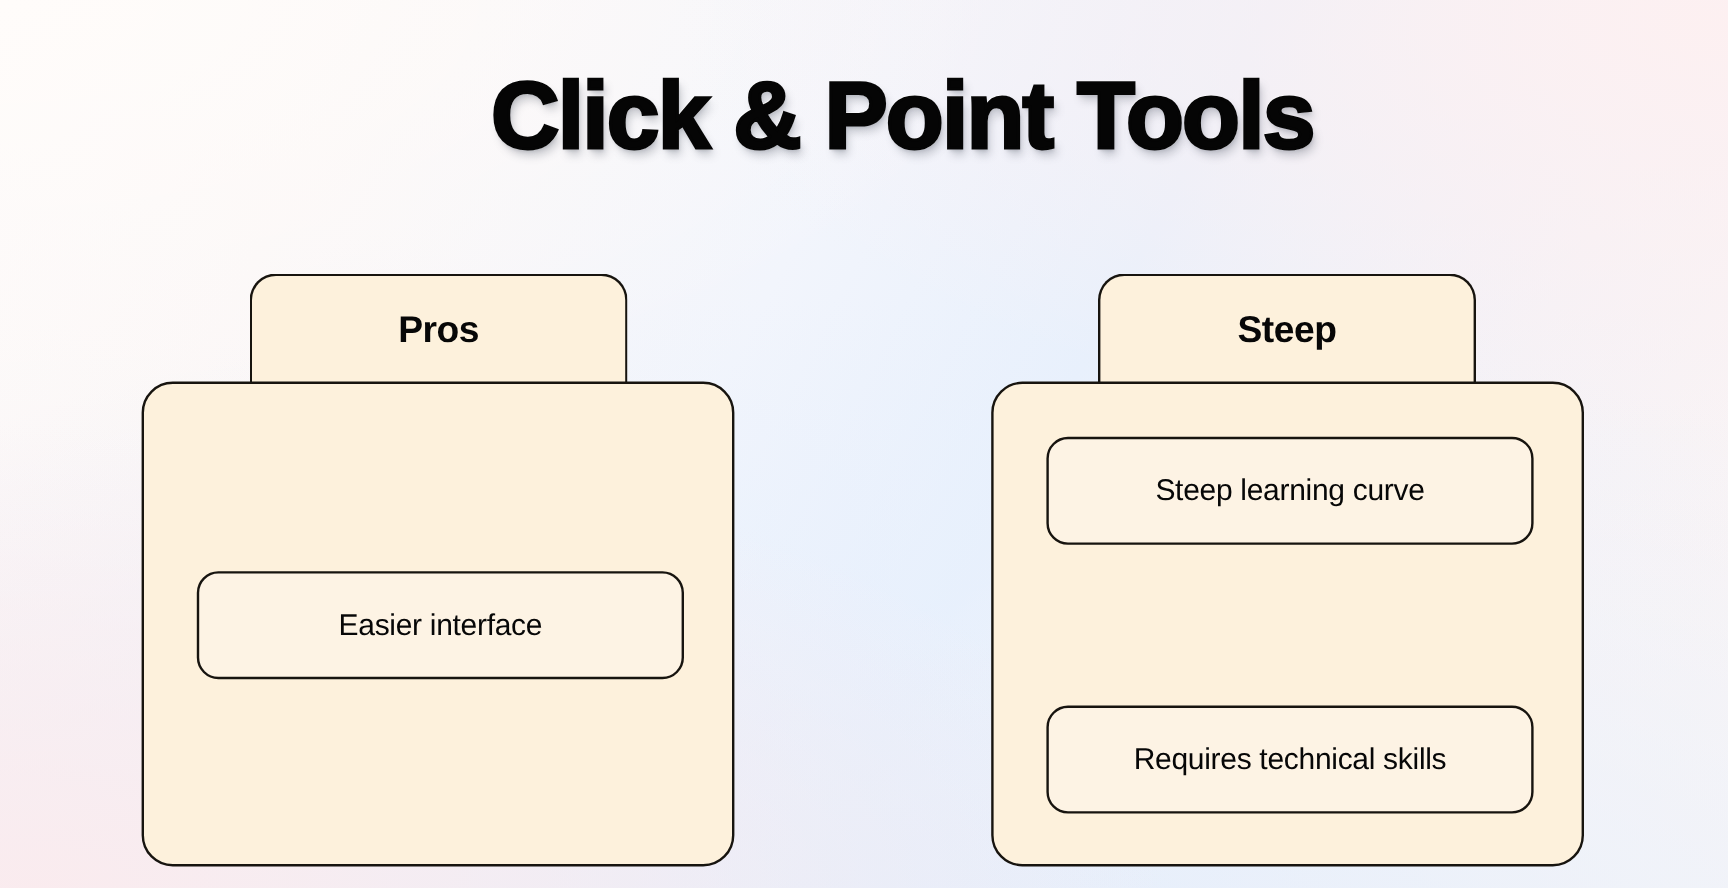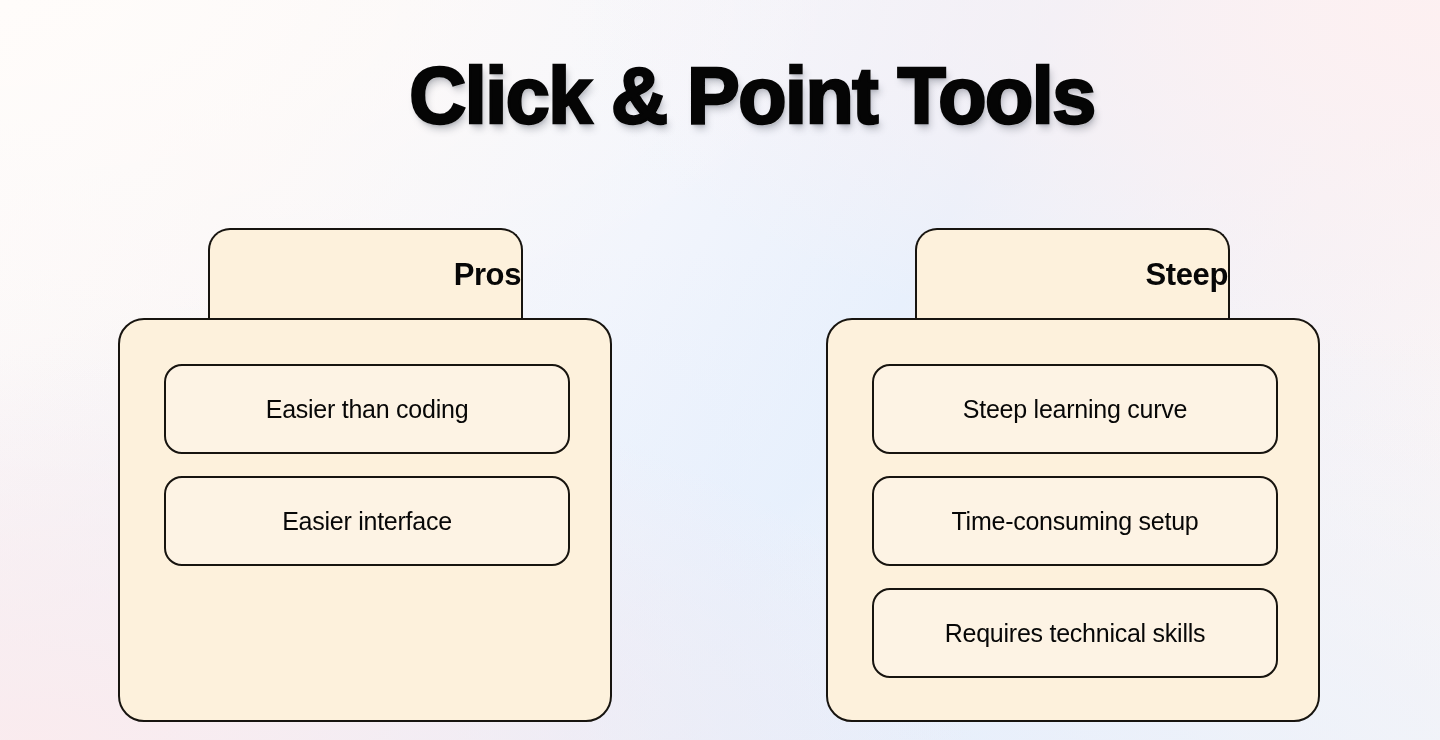--- a/index.html
+++ b/index.html
@@ -65,21 +65,21 @@
   .tab {
     position: absolute;
     box-sizing: border-box;
     background: #fdf1dc;
     border: 2.6px solid #17140f;
     border-bottom: none;
     border-top-left-radius: 22px;
     border-top-right-radius: 22px;
     display: flex;
     align-items: flex-start;
-    justify-content: flex-end;
+    justify-content: center;
     z-index: 1;
   }
   .tab-label {
     font-family: "Liberation Sans", sans-serif;
     font-size: 31px;
     font-weight: 700;
     color: #070707;
     letter-spacing: -0.4px;
     margin-top: 27px;
     white-space: nowrap;
@@ -123,46 +123,40 @@
   <div id="title">Click &amp; Point Tools</div>
 
   <div class="column">
 
     <div class="tab" style="left:208px; top:228px; width:315px; height:100px;">
       <span class="tab-label">Pros</span>
     </div>
 
     <div class="card" style="left:118px; top:318px; width:494px; height:404px;">
 
-      <div class="item" style="left:44px; top:44px; width:406px; height:90px;">
-        <span class="item-label">Easier than coding</span>
-      </div>
 
       <div class="item" style="left:44px; top:156px; width:406px; height:90px;">
         <span class="item-label">Easier interface</span>
       </div>
 
     </div>
   </div>
 
   <div class="column">
 
     <div class="tab" style="left:915px; top:228px; width:315px; height:100px;">
       <span class="tab-label">Steep</span>
     </div>
 
     <div class="card" style="left:826px; top:318px; width:494px; height:404px;">
 
       <div class="item" style="left:44px; top:44px; width:406px; height:90px;">
         <span class="item-label">Steep learning curve</span>
       </div>
 
-      <div class="item" style="left:44px; top:156px; width:406px; height:90px;">
-        <span class="item-label">Time-consuming setup</span>
-      </div>
 
       <div class="item" style="left:44px; top:268px; width:406px; height:90px;justify-content:center;">
         <span class="item-label">Requires technical skills</span>
       </div>
 
     </div>
   </div>
 
 </div>
 

